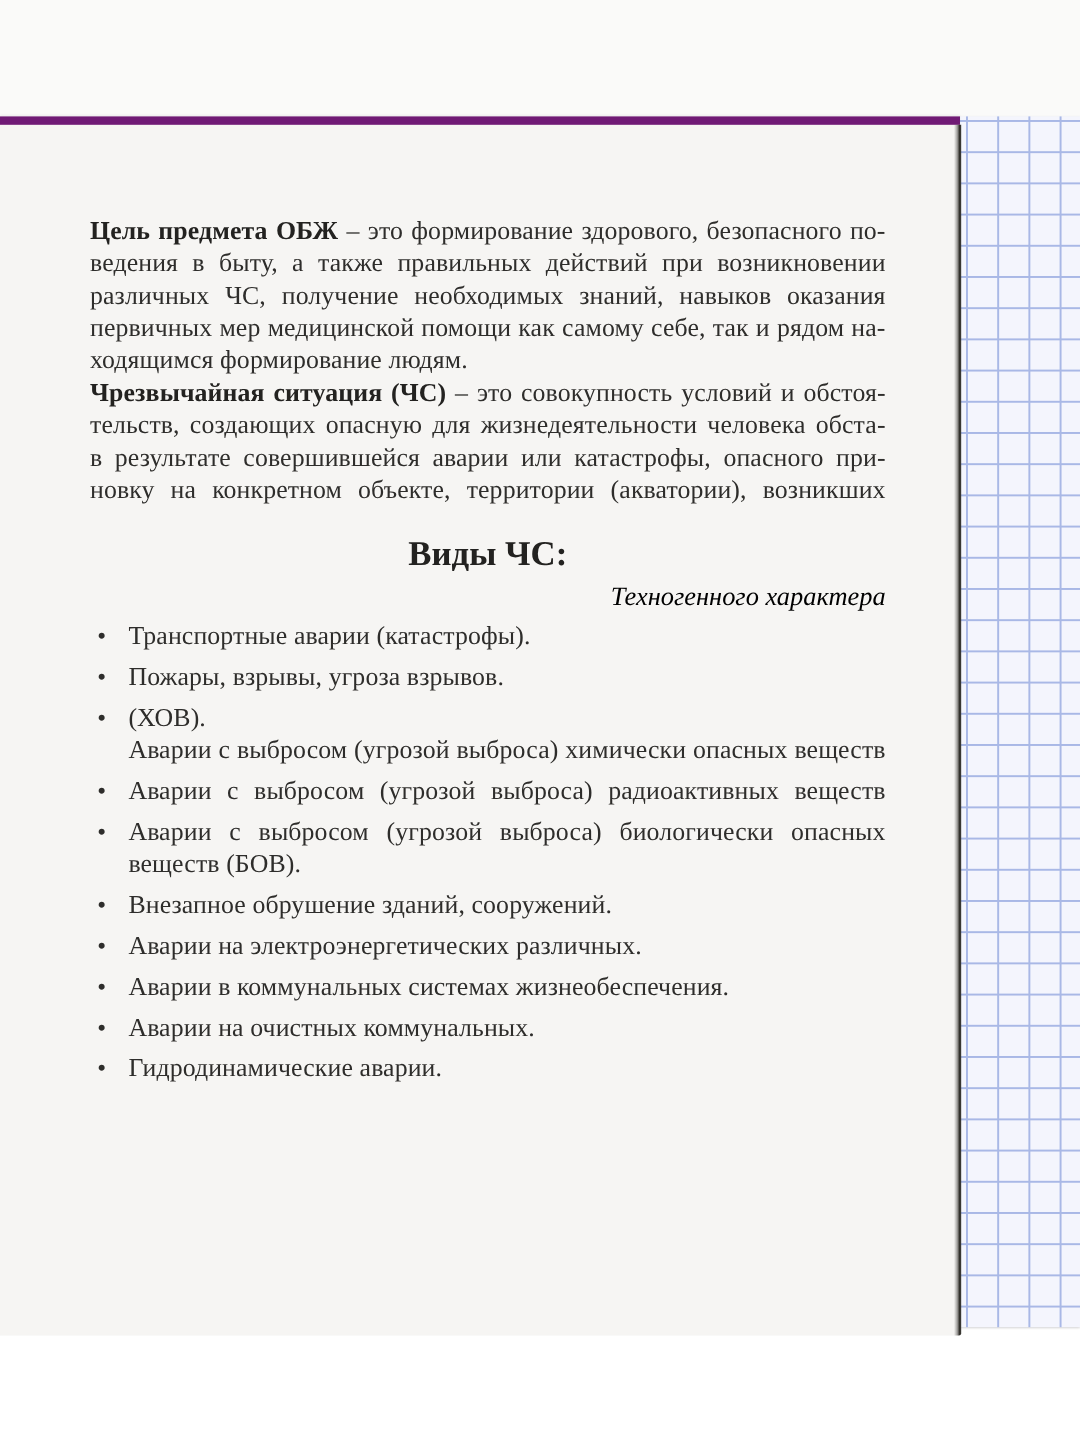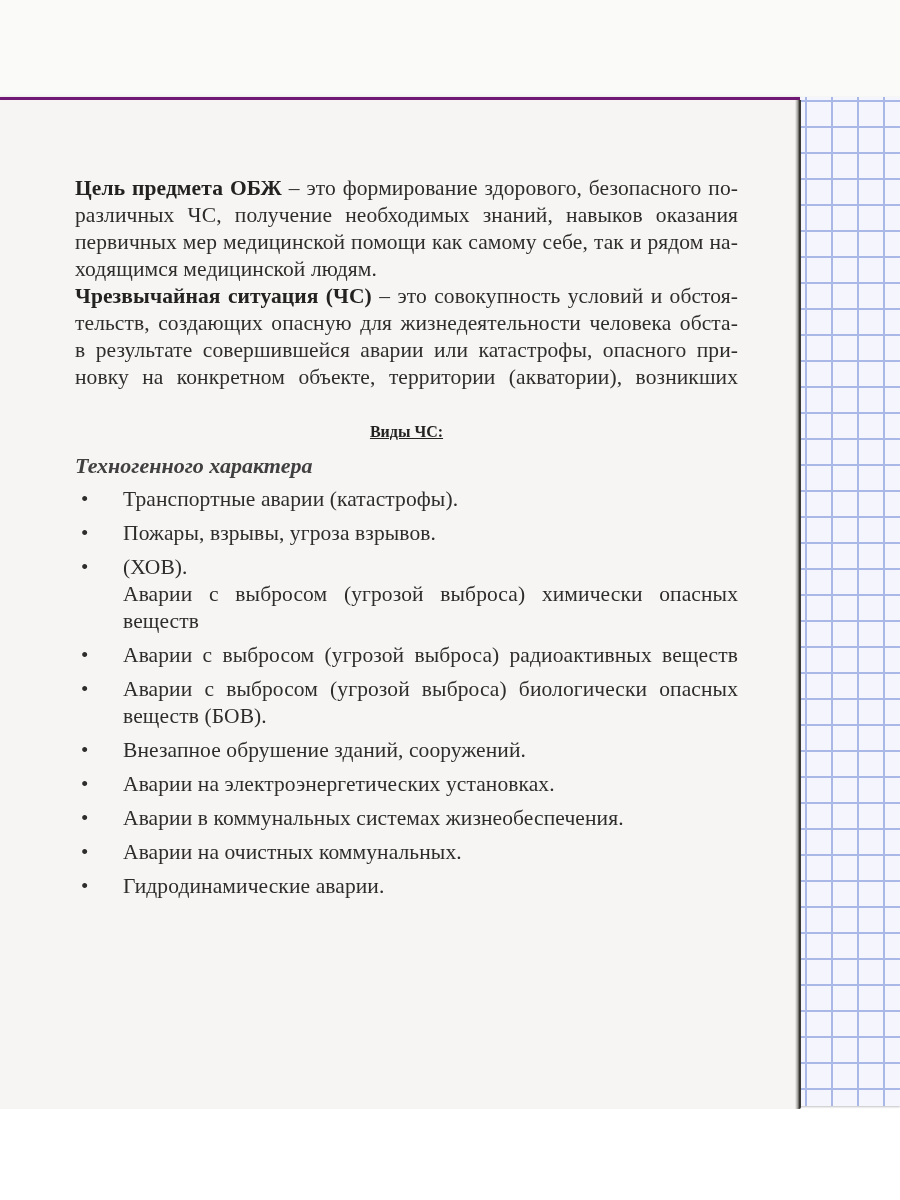--- a/index.html
+++ b/index.html
@@ -26,21 +26,21 @@
     background-image:
       linear-gradient(to right, var(--grid-line) 0 2px, rgba(0,0,0,0) 2px),
       linear-gradient(to bottom, var(--grid-line) 0 2px, rgba(0,0,0,0) 2px);
     background-size:26px 26px;
     background-position:11px 3px;
     box-shadow:0 1px 2px rgba(0,0,0,.25);
   }
   .sheet{
     position:absolute;left:0;top:97px;width:800px;height:1009px;
     background:var(--sheet);
-    border-top:3px solid #701a75;
+    border-top:7px solid #701a75;
     box-shadow:0 -1px 2px rgba(0,0,0,.06);
   }
   .page-edge{
     position:absolute;right:-1px;top:0;bottom:0;width:6px;
     background:linear-gradient(90deg, rgba(0,0,0,0) 0%, rgba(60,58,55,.45) 45%, #26241f 80%, #4a4844 100%);
     border-radius:0 0 2px 0;
   }
   .content{
     position:absolute;left:0;top:0;width:800px;box-sizing:border-box;
     padding:75px 62px 0 75px;
@@ -49,52 +49,54 @@
   .para{margin:0;}
   .line{
     font-size:21.5px;line-height:27px;
     text-align:justify;text-align-last:justify;
     letter-spacing:.1px;
   }
   .line.last{text-align-last:left;}
   .para b{font-weight:700;color:#232220;}
   .heading{
     margin:27px 0 7px 0;
-    font-size:16px;line-height:27px;font-weight:700;
-    text-align:center;color:#232220;text-decoration:underline;
+    font-size:29px;line-height:27px;font-weight:700;
+    text-align:center;color:#232220;
   }
   .subheading{
     margin:0 0 6px 0;
-    font-size:22px;line-height:28px;font-weight:700;font-style:italic;
-    color:#404040;
+    font-size:22px;line-height:28px;font-weight:400;font-style:italic;
+    color:#000000;
+    text-align:right;
   }
   .blist{margin:0;padding:0;}
   .li{
     position:relative;margin:0 0 7px 0;padding-left:32px;
   }
   .li-marker{
     position:absolute;left:6px;top:0;
     font-size:21px;line-height:27px;color:#2e2d2b;
   }
-  .li-text .line{font-size:21.5px;margin-left:16px;}
+  .li-text .line{font-size:21.5px;}
 </style>
 </head>
 <body>
 
 <div class="photo">
   <div class="top-band"></div>
   <div class="grid-paper"></div>
   <div class="sheet">
     <div class="content">
       <div id="paragraphs">
           <div class="para">
             <div class="line"><b>Цель предмета ОБЖ</b> – это формирование здорового, безопасного по-</div>
+            <div class="line">ведения в быту, а также правильных действий при возникновении</div>
             <div class="line">различных ЧС, получение необходимых знаний, навыков оказания</div>
             <div class="line">первичных мер медицинской помощи как самому себе, так и рядом на-</div>
-            <div class="line last">ходящимся медицинской людям.</div>
+            <div class="line last">ходящимся формирование людям.</div>
           </div>
           <div class="para">
             <div class="line"><b>Чрезвычайная ситуация (ЧС)</b> – это совокупность условий и обстоя-</div>
             <div class="line">тельств, создающих опасную для жизнедеятельности человека обста-</div>
             <div class="line">в результате совершившейся аварии или катастрофы, опасного при-</div>
             <div class="line">новку на конкретном объекте, территории (акватории), возникших</div>
           </div>
         </div>
       <div class="heading">Виды ЧС:</div>
       <div class="subheading">Техногенного характера</div>
@@ -133,21 +135,21 @@
           </div>
           <div class="li">
             <span class="li-marker">•</span>
             <div class="li-text">
               <div class="line last">Внезапное обрушение зданий, сооружений.</div>
             </div>
           </div>
           <div class="li">
             <span class="li-marker">•</span>
             <div class="li-text">
-              <div class="line last">Аварии на электроэнергетических установках.</div>
+              <div class="line last">Аварии на электроэнергетических различных.</div>
             </div>
           </div>
           <div class="li">
             <span class="li-marker">•</span>
             <div class="li-text">
               <div class="line last">Аварии в коммунальных системах жизнеобеспечения.</div>
             </div>
           </div>
           <div class="li">
             <span class="li-marker">•</span>

